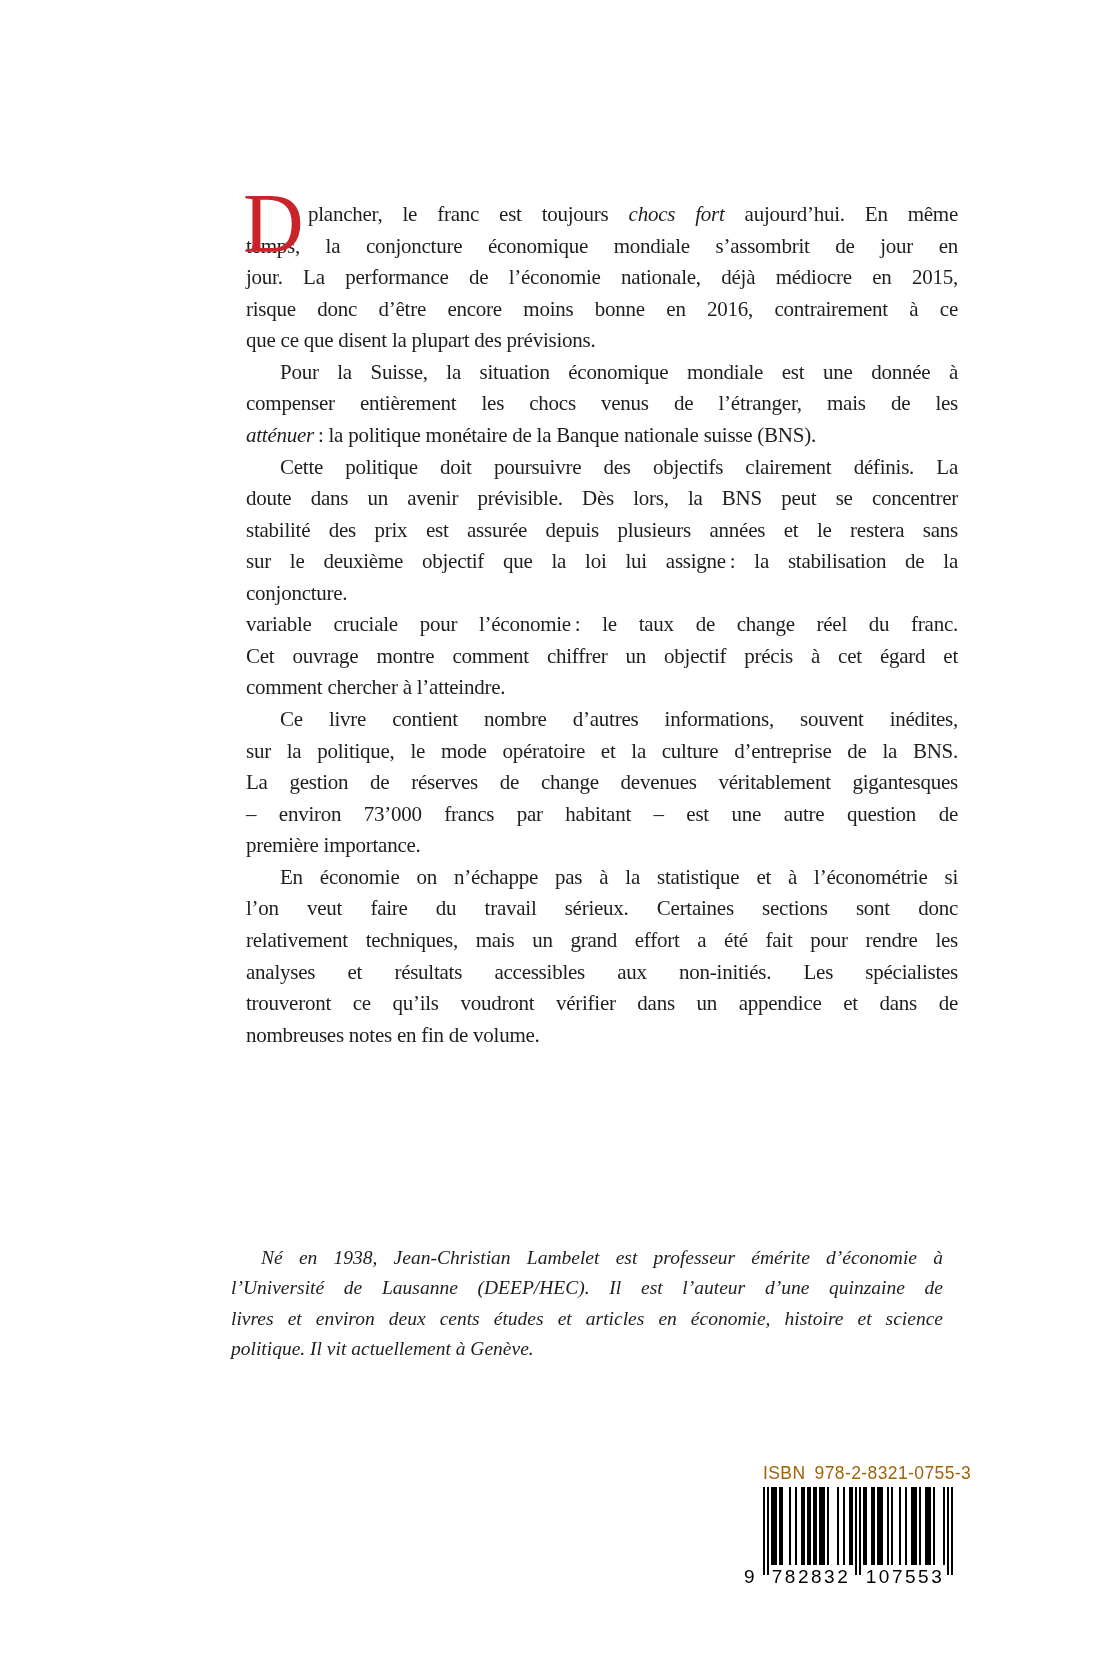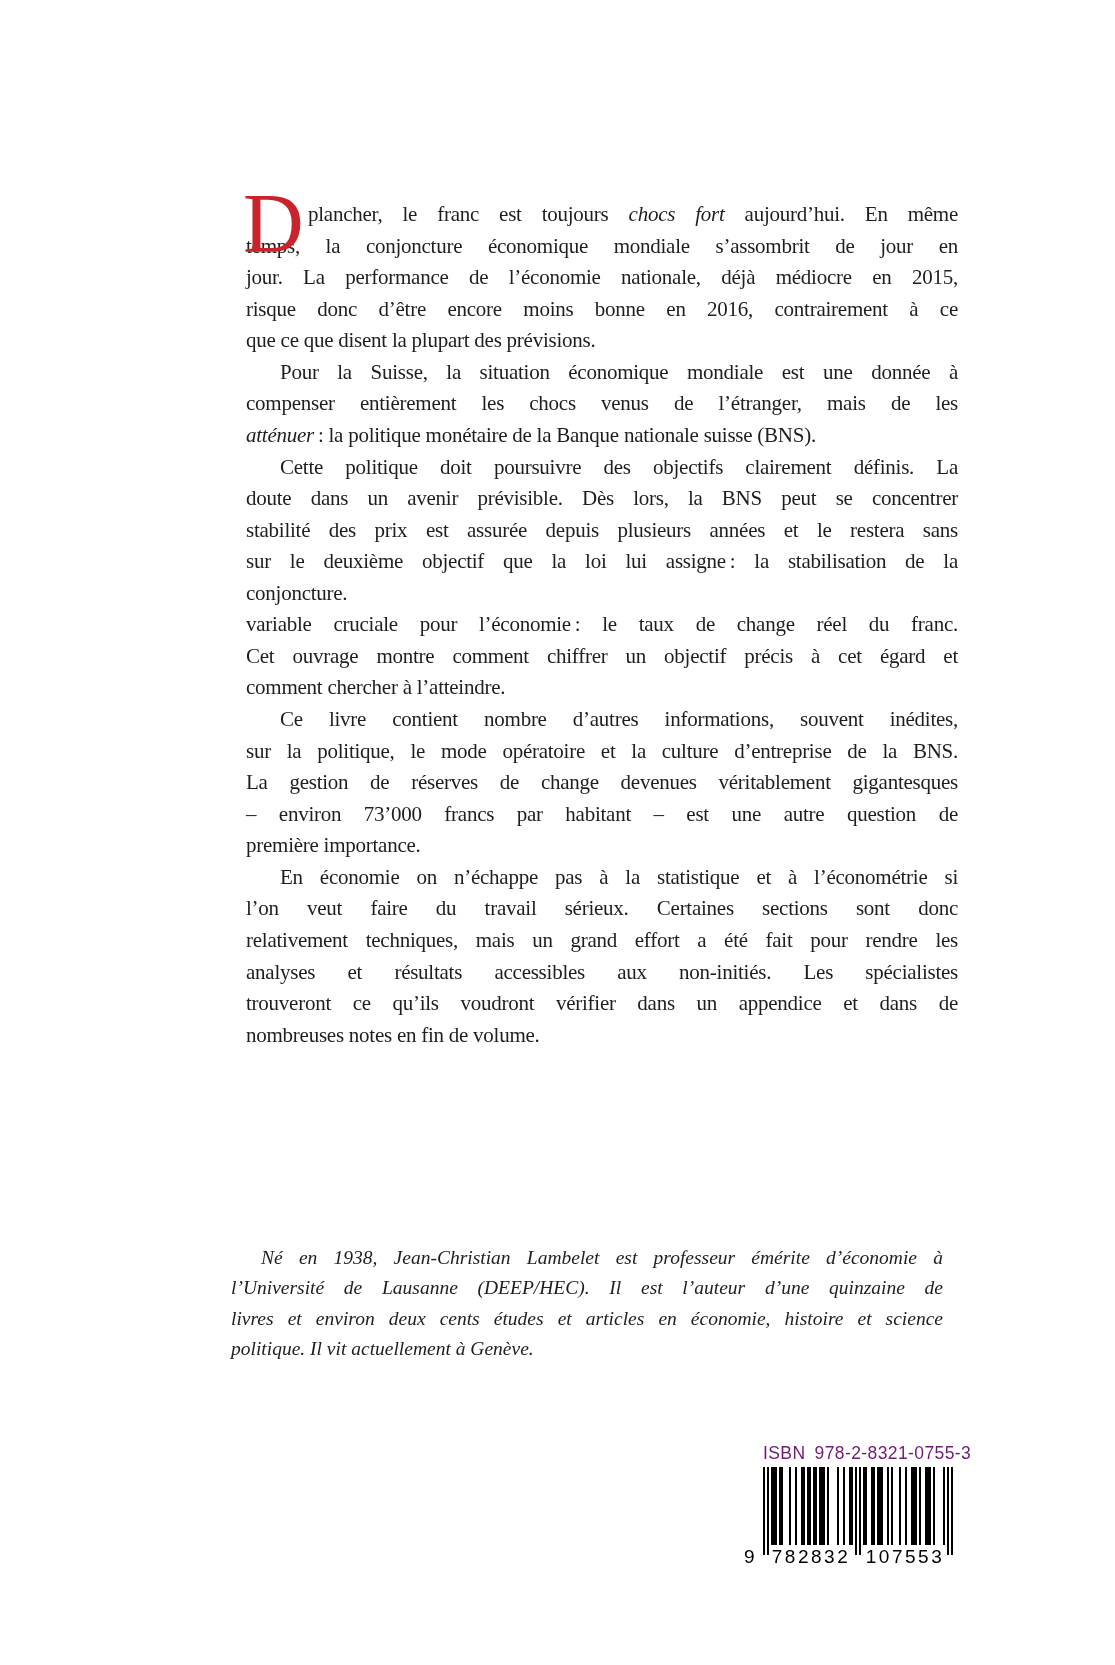--- a/index.html
+++ b/index.html
@@ -57,21 +57,22 @@
     width:216px;
     color:#000;
   }
   .isbn-label {
     font-family:"Liberation Sans", sans-serif;
     font-size:17.5px;
     line-height:22px;
     letter-spacing:0.4px;
     padding-left:21px;
     white-space:nowrap;
-    color:#701a75;
+    color:#a16207;
+    margin-top:20px;
   }
   .barcode-svg-holder svg { display:block; margin-top:3px; }
   .ean-digit-text {
     font-family:"Liberation Sans", sans-serif;
   }
 </style>
 </head>
 <body>
 
 <div class="page">

